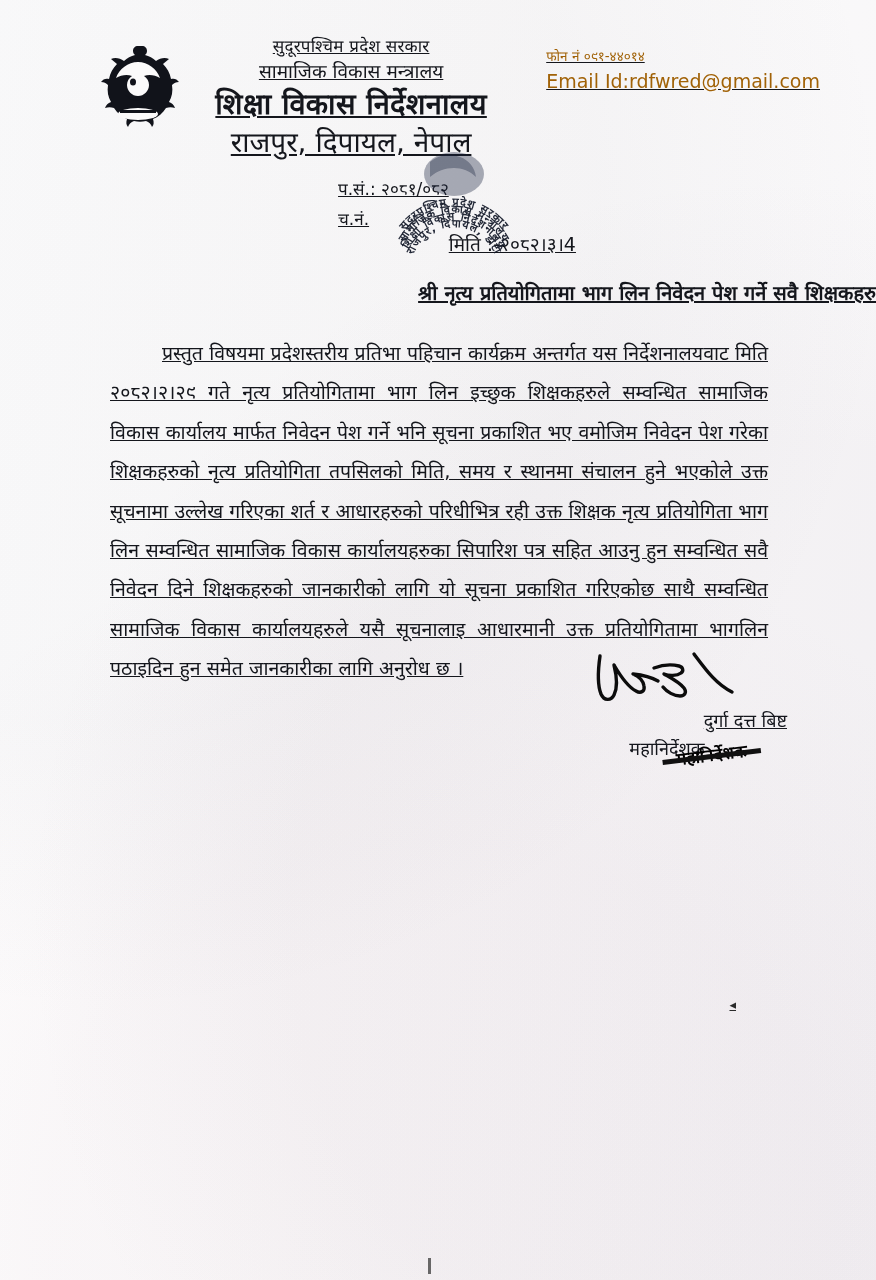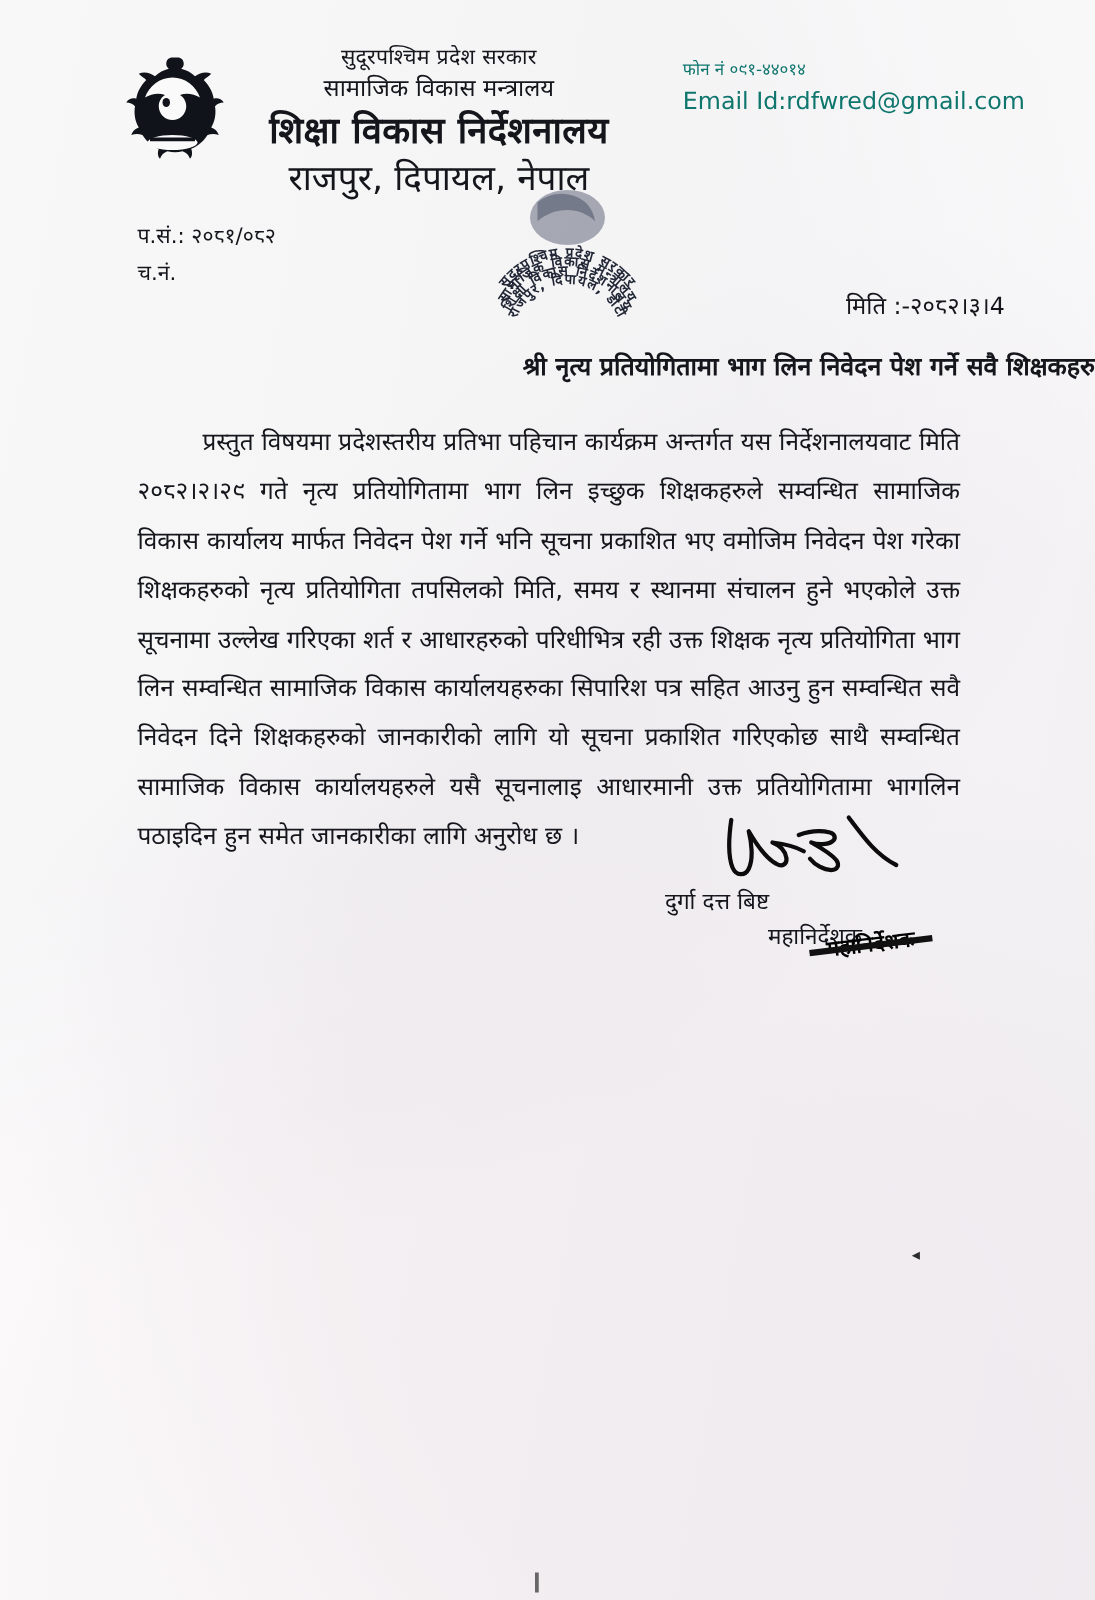--- a/index.html
+++ b/index.html
@@ -24,21 +24,21 @@
     content: "";
     position: absolute;
     inset: 0;
     background:
       radial-gradient(circle at 12% 18%, rgba(120,120,140,.05) 0 38%, rgba(0,0,0,0) 60%),
       radial-gradient(circle at 88% 72%, rgba(150,130,150,.05) 0 40%, rgba(0,0,0,0) 62%),
       radial-gradient(circle at 50% 96%, rgba(190,160,180,.07) 0 30%, rgba(0,0,0,0) 55%),
       linear-gradient(100deg, #ffffff 0%, #fcfbfb 45%, #f7f6f8 100%);
     pointer-events: none;
   }
-  .page > * { position: relative; }
+  .page > * { position: relative; text-decoration: underline; }
 
   
   .header {
     display: flex;
     align-items: flex-start;
     padding: 36px 56px 0 90px;
   }
   .emblem {
     width: 96px;
     flex: 0 0 96px;
@@ -62,29 +62,29 @@
     margin-top: 3px;
     letter-spacing: .3px;
   }
   .org .l4 { font-size: 28px; margin-top: 2px; }
 
   .contact {
     flex: 0 0 215px;
     font-size: 13.5px;
     line-height: 1.55;
     padding-top: 10px;
-    color: #0f766e;
+    color: #a16207;
     white-space: nowrap;
   }
   .contact .email { font-size: 19px; }
 
   
   .refrow {
     display: flex;
-    justify-content: space-between;
+    justify-content: center;
     align-items: flex-start;
     padding: 14px 72px 0 110px;
   }
   .refs { font-size: 17px; line-height: 1.75; }
   .datewrap {
     font-size: 19px;
     padding-top: 56px;
     white-space: nowrap;
   }
 
@@ -118,24 +118,24 @@
     font-size: 19.5px;
     line-height: 2.02;
     text-align: justify;
     text-justify: inter-word;
   }
   .body .indent { display: inline-block; width: 52px; }
 
   
   .signature {
     position: absolute;
-    right: 104px;
+    right: 89px;
     top: 648px;
     width: 240px;
-    text-align: left;
+    text-align: right;
   }
   .sig-scribble { height: 62px; }
   .sig-scribble svg { display: block; margin: 0 auto; }
   .sig-name { font-size: 18px; margin-top: -2px; }
   .sig-title-wrap { position: relative; height: 34px; margin-top: 2px; }
   .sig-title {
     font-size: 18px;
     position: absolute;
     left: 50%;
     transform: translateX(-50%);

